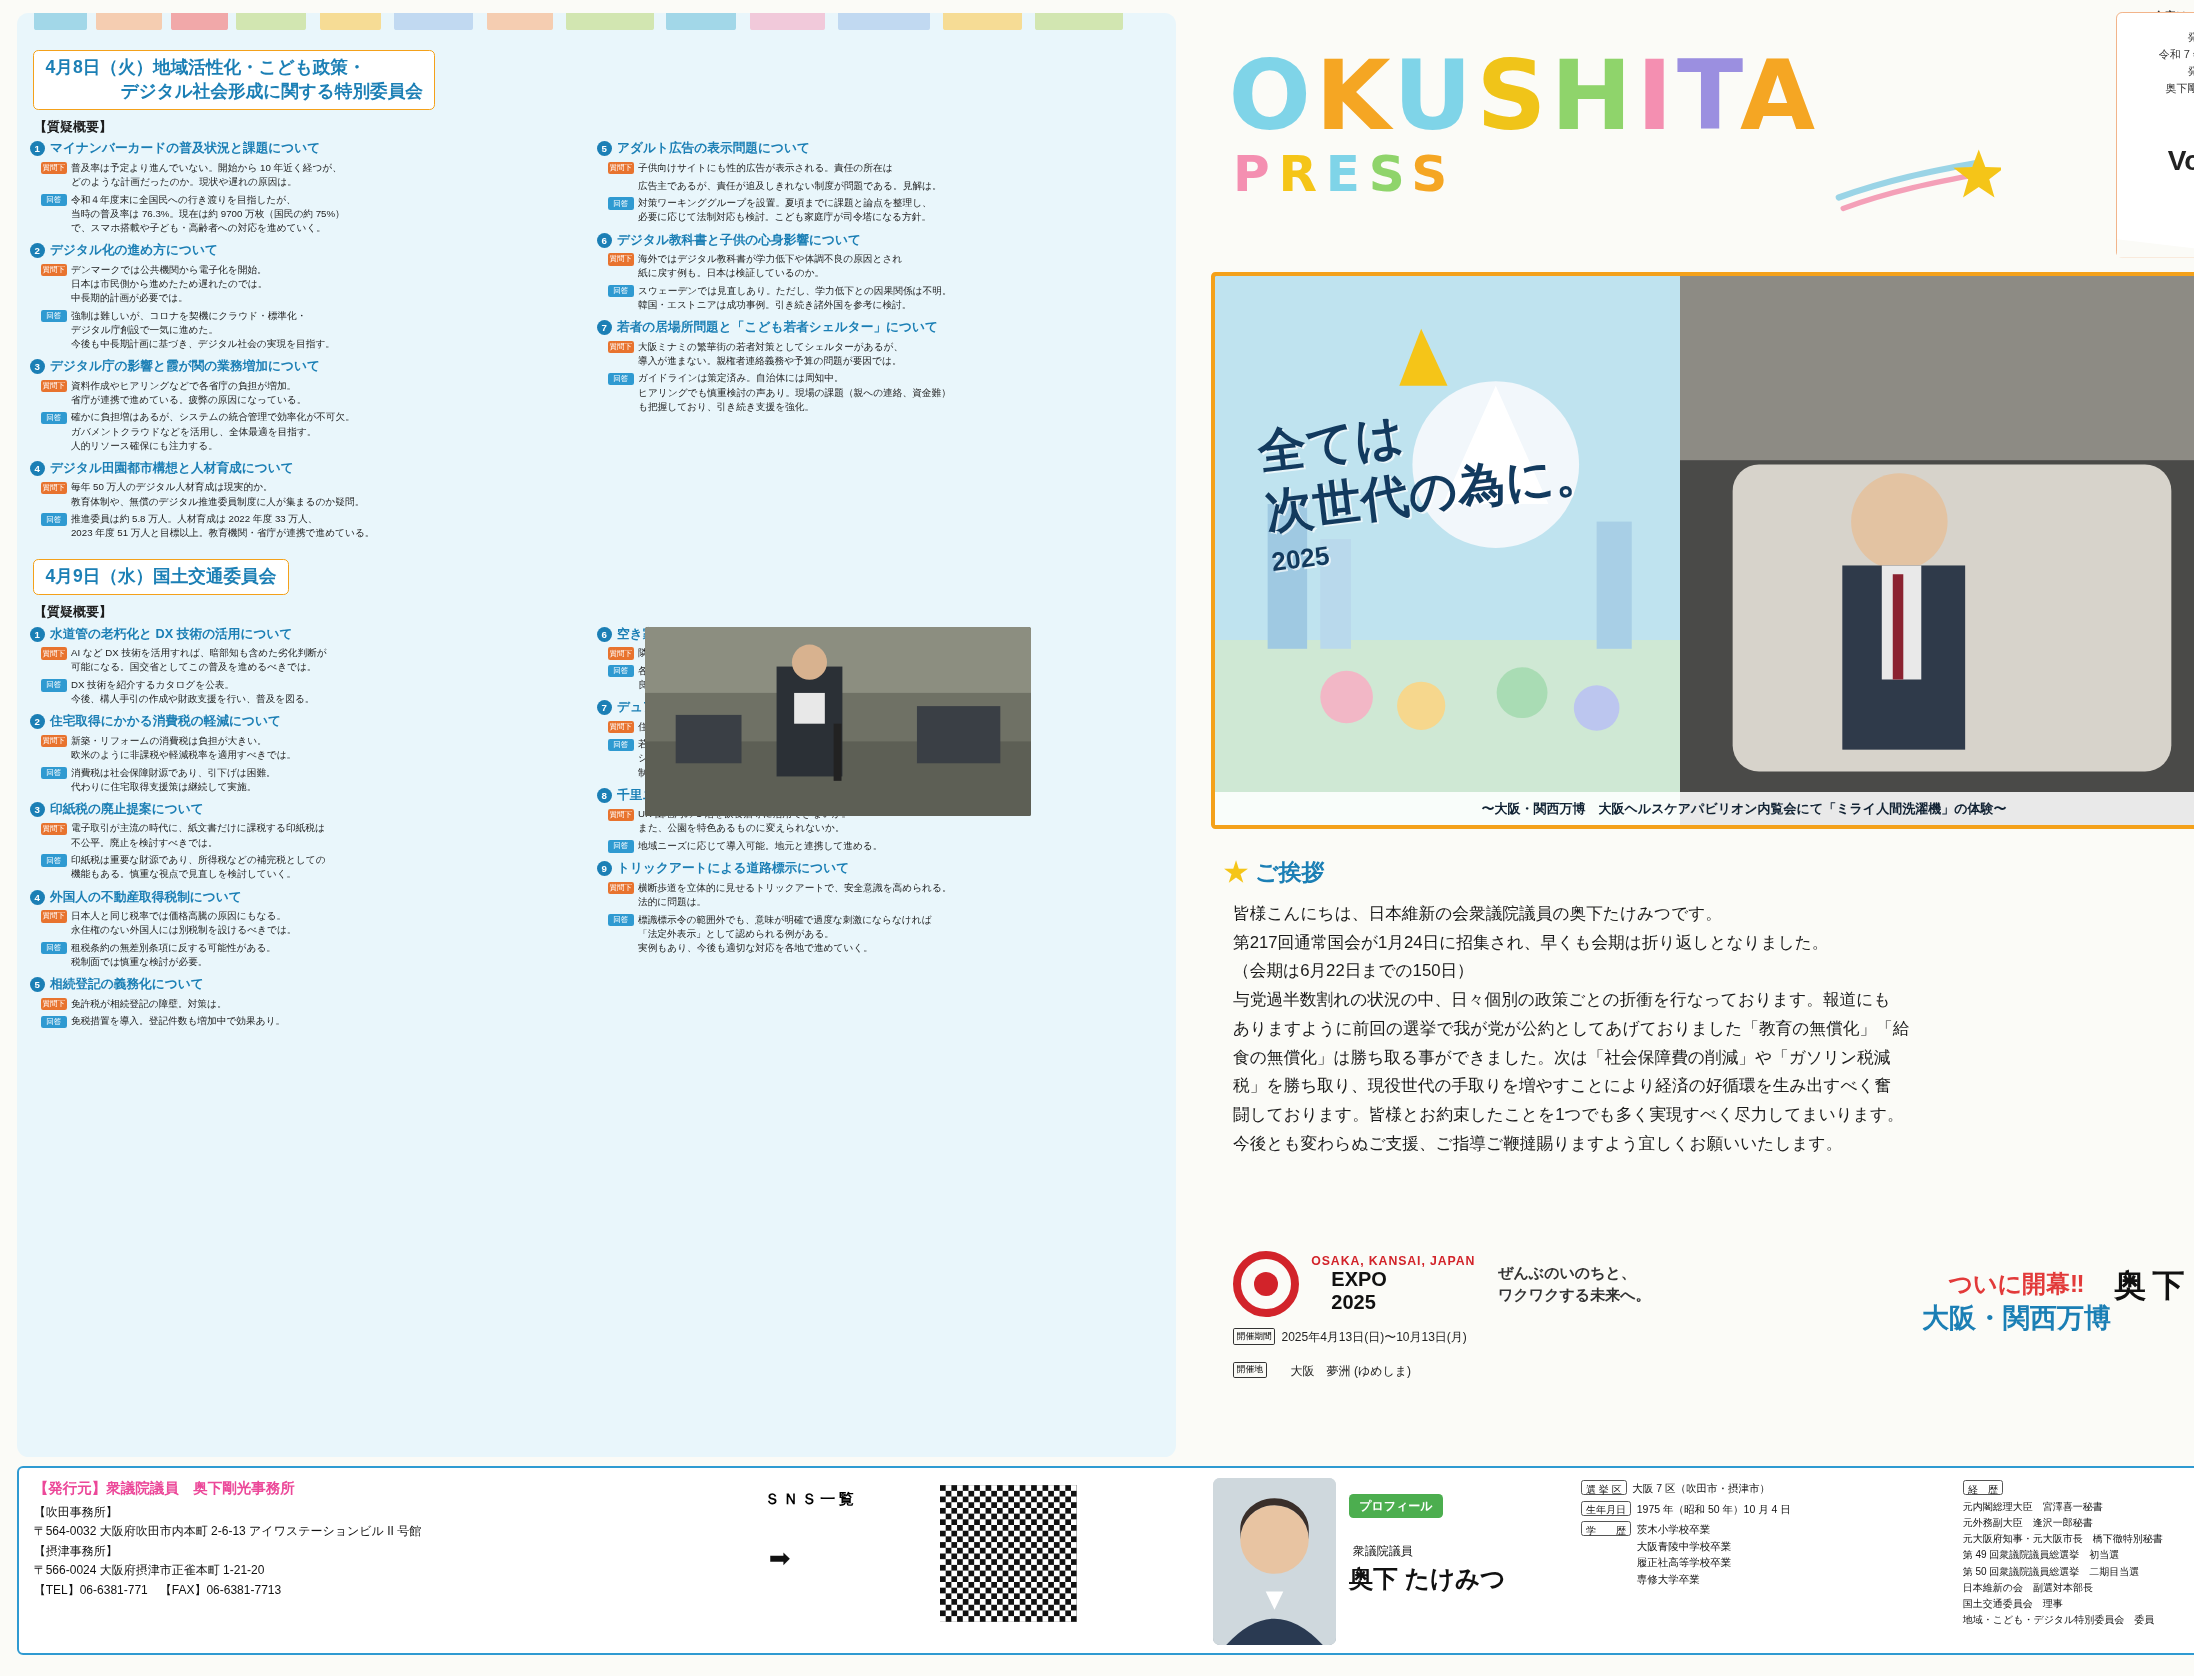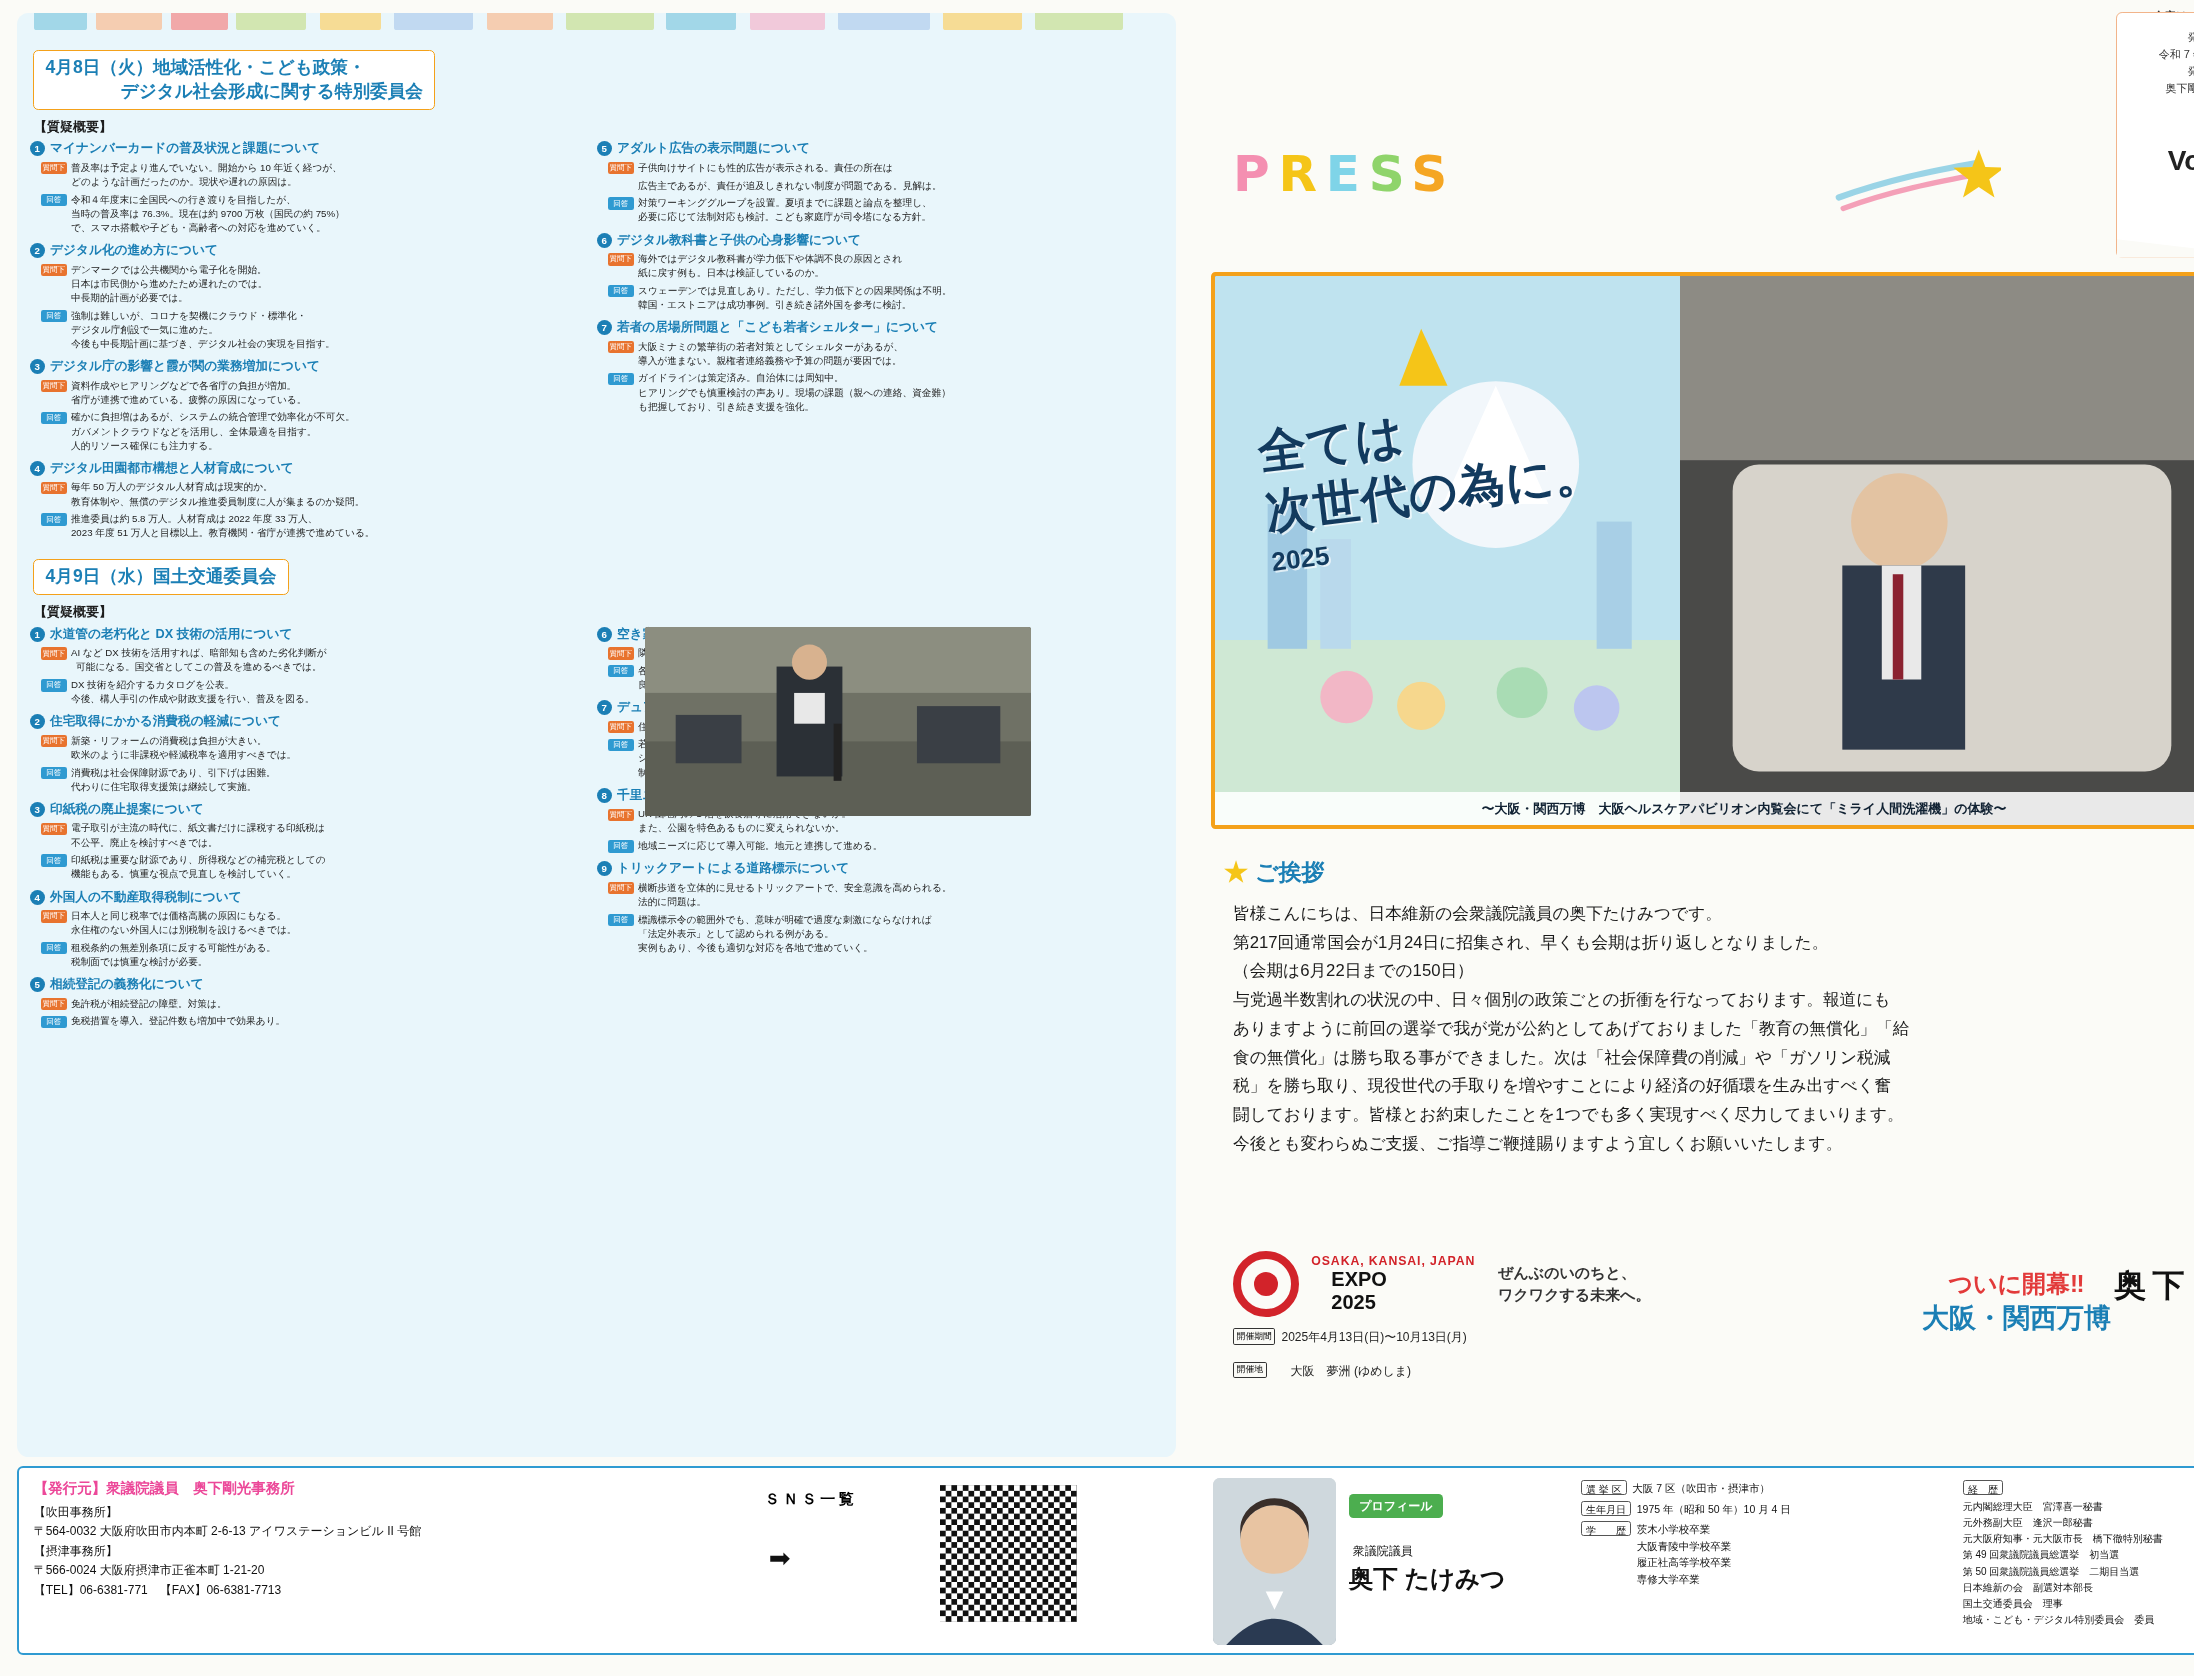--- a/index.html
+++ b/index.html
@@ -364,21 +364,21 @@
 
       <div class="cols">
         <div class="col" id="s2-left">
             <div class="item">
               <div class="item-title">
                 <span class="num">1</span>
                 <span>水道管の老朽化と DX 技術の活用について</span>
               </div>
               <div class="qa-row">
                 <span class="tag q">質問下</span>
-                <span class="qa-text" style="white-space: pre-line; text-align: center;">AI など DX 技術を活用すれば、暗部知も含めた劣化判断が
+                <span class="qa-text" style="white-space: pre-line;">AI など DX 技術を活用すれば、暗部知も含めた劣化判断が
 可能になる。国交省としてこの普及を進めるべきでは。</span>
               </div>
               <div class="qa-row">
                 <span class="tag a">回答</span>
                 <span class="qa-text" style="white-space: pre-line;">DX 技術を紹介するカタログを公表。
 今後、構人手引の作成や財政支援を行い、普及を図る。</span>
               </div>
             </div>
             <div class="item">
               <div class="item-title">
@@ -523,20 +523,21 @@
         <rect x="620" y="180" width="190" height="130" fill="#3a3f45"></rect>
         <rect x="70" y="200" width="150" height="110" fill="#3a3f45"></rect>
         <rect x="430" y="220" width="18" height="130" fill="#222"></rect>
       </svg>
     </div>
   </div>
 
   <div class="right">
 
     <div class="masthead">
+      <div class="okushita" id="okushita-title"><span>O</span><span>K</span><span>U</span><span>S</span><span>H</span><span>I</span><span>T</span><span>A</span></div>
       <div class="press" id="press-title"><span>P</span><span>R</span><span>E</span><span>S</span><span>S</span></div>
       <svg style="position:absolute;left:623px;top:132px;" width="167" height="70" aria-hidden="true" viewBox="0 0 380 160">
         <path d="M10 120 C120 80 220 60 330 40" stroke="#9ad4e6" stroke-width="14" fill="none" stroke-linecap="round"></path>
         <path d="M20 145 C130 105 230 85 340 65" stroke="#f4a0b8" stroke-width="12" fill="none" stroke-linecap="round"></path>
         <polygon points="330,10 345,50 388,52 354,78 366,120 330,96 294,120 306,78 272,52 315,50" fill="#f5c518"></polygon>
       </svg>
     </div>
 
     <div class="yt-badge">
       <div class="yt-text">全容は</div>

